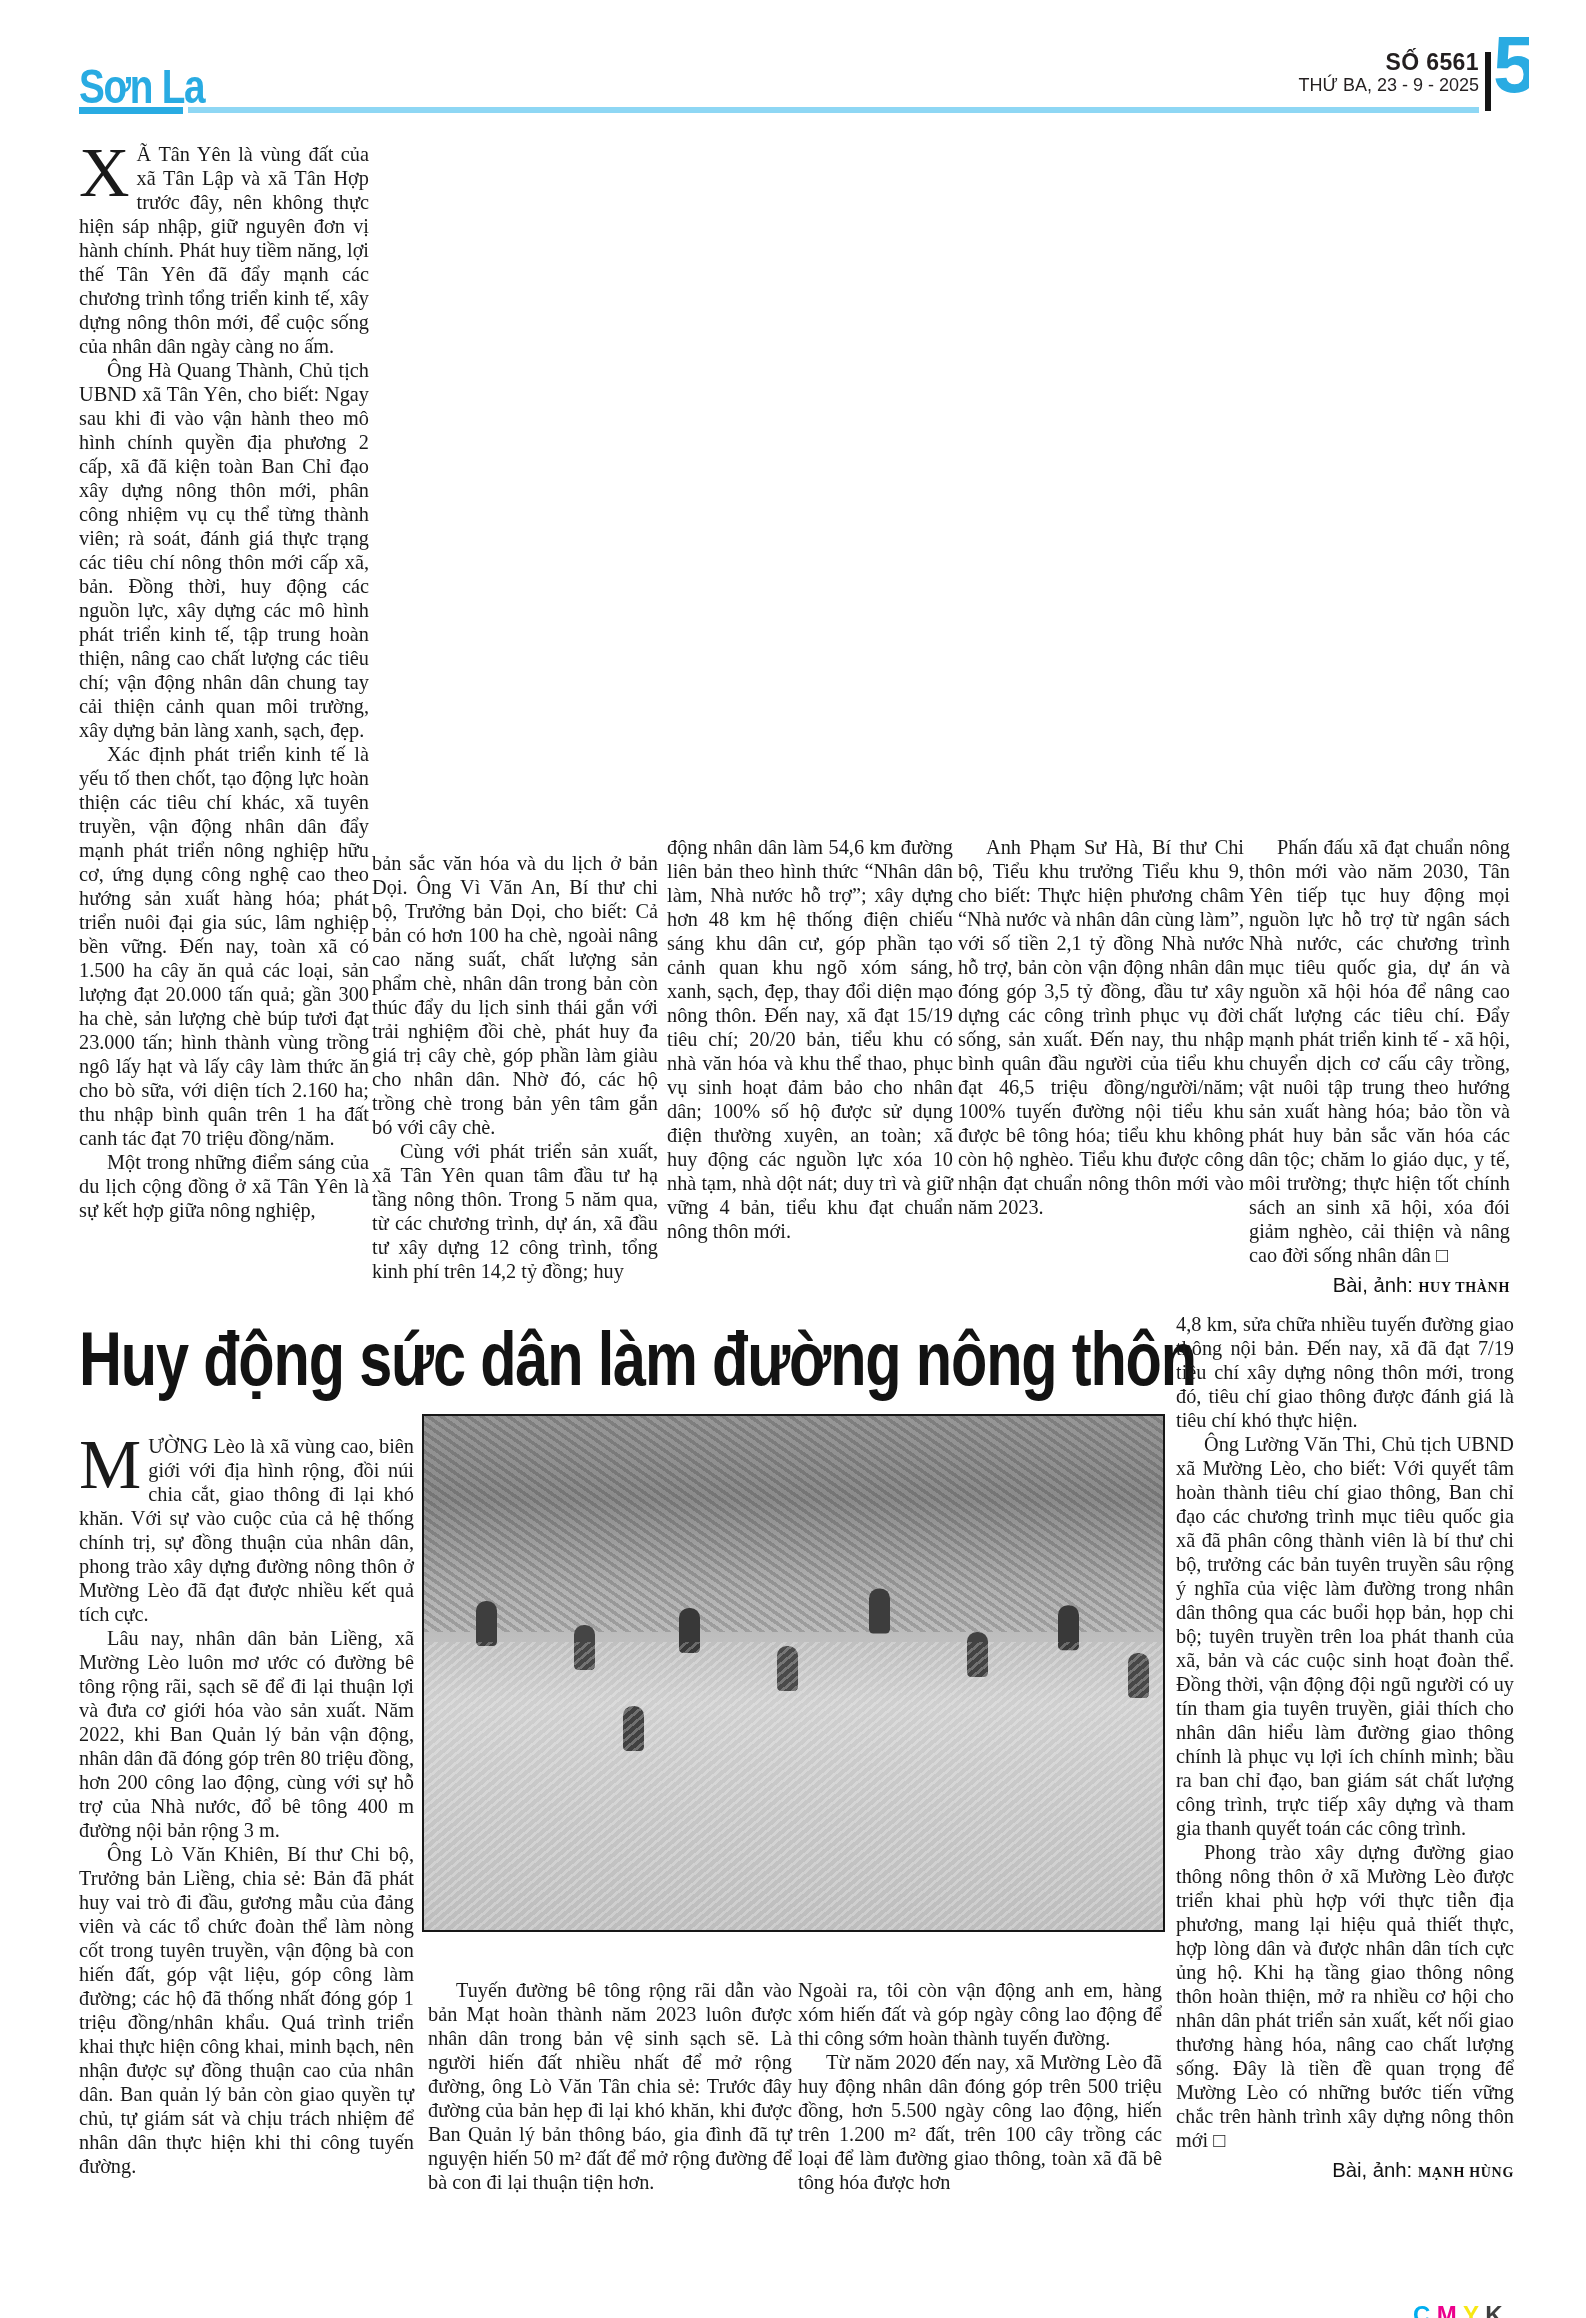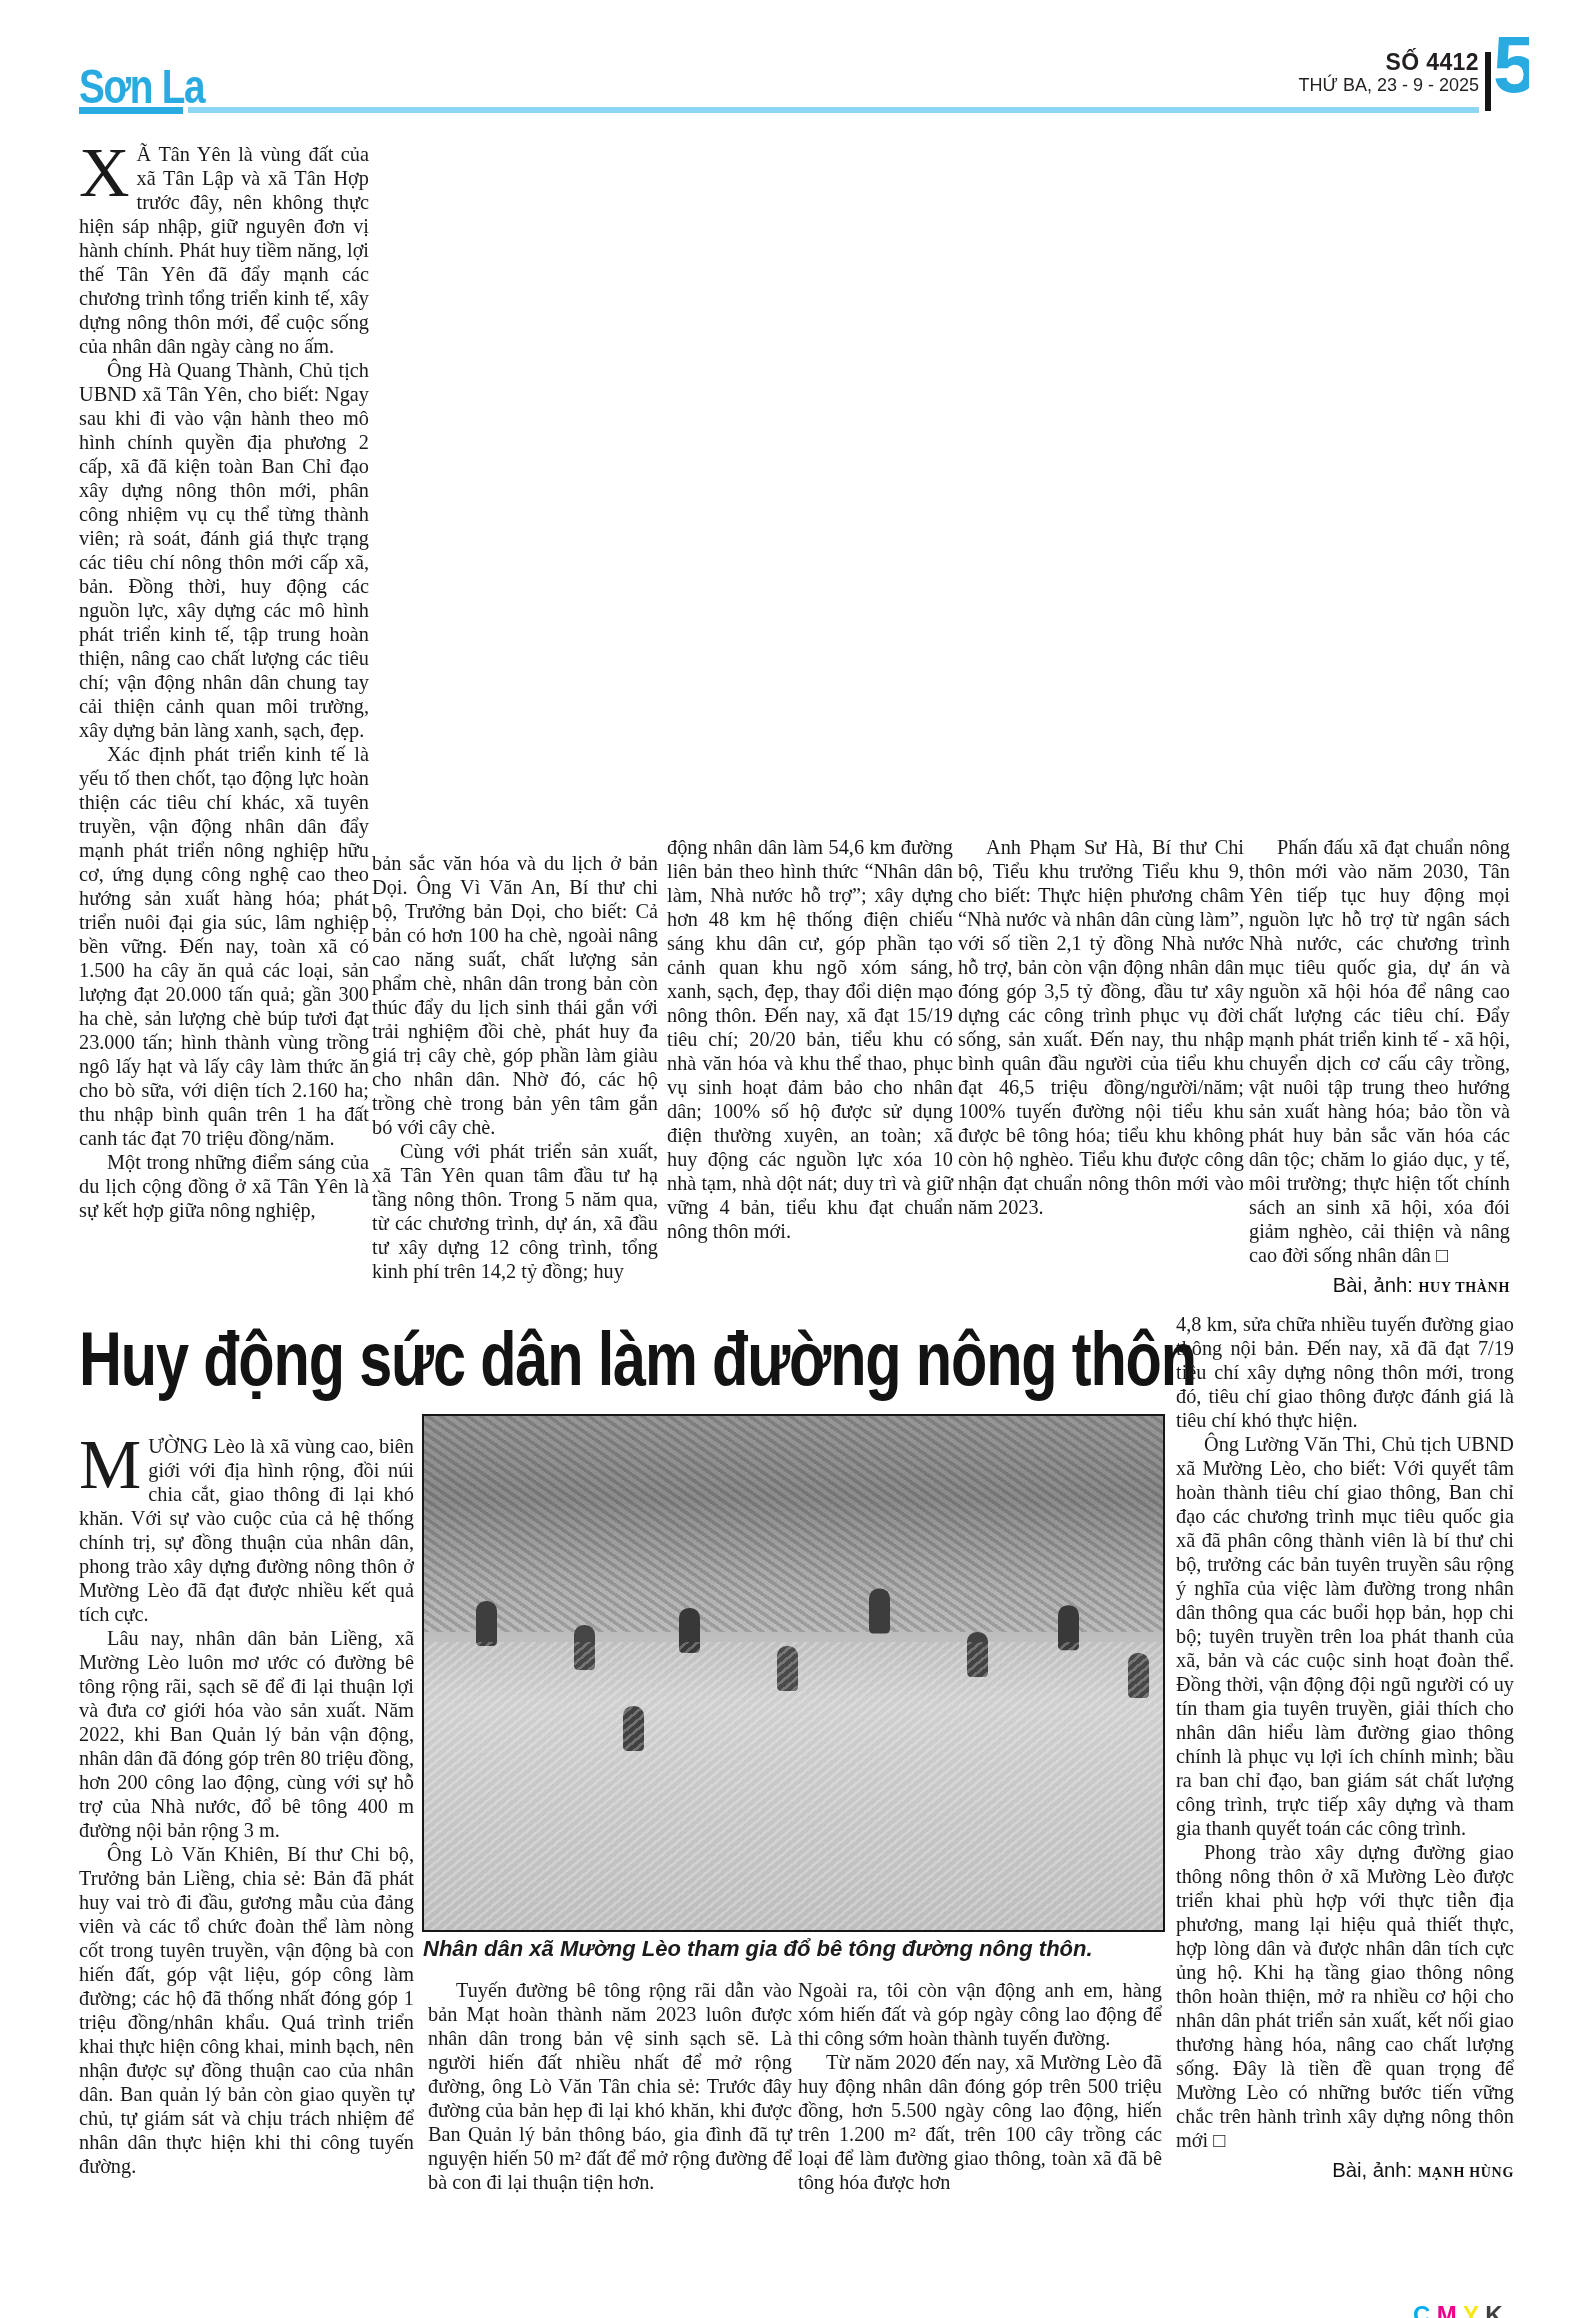--- a/index.html
+++ b/index.html
@@ -84,21 +84,21 @@
 </style>
 </head>
 <body>
 
 <div class="page">
 
   <div class="abs logo">Sơn La</div>
   <div class="abs rule-dark"></div>
   <div class="abs rule-light"></div>
   <div class="abs issue-block">
-    <div class="issue">SỐ 4412</div>
+    <div class="issue">SỐ 6561</div>
     <div class="date">THỨ BA, 23 - 9 - 2025</div>
   </div>
   <div class="abs vbar"></div>
   <div class="abs pagenum">5</div>
 
 
   <div class="abs col c-a1-1">
     <p class="noind"><span class="dropcap">X</span><span>Ã Tân Yên là vùng đất của xã Tân Lập và xã Tân Hợp trước đây, nên không thực hiện sáp nhập, giữ nguyên đơn vị hành chính. Phát huy tiềm năng, lợi thế Tân Yên đã đẩy mạnh các chương trình tổng triển kinh tế, xây dựng nông thôn mới, để cuộc sống của nhân dân ngày càng no ấm.</span></p>
     <div>
         <p>Ông Hà Quang Thành, Chủ tịch UBND xã Tân Yên, cho biết: Ngay sau khi đi vào vận hành theo mô hình chính quyền địa phương 2 cấp, xã đã kiện toàn Ban Chỉ đạo xây dựng nông thôn mới, phân công nhiệm vụ cụ thể từng thành viên; rà soát, đánh giá thực trạng các tiêu chí nông thôn mới cấp xã, bản. Đồng thời, huy động các nguồn lực, xây dựng các mô hình phát triển kinh tế, tập trung hoàn thiện, nâng cao chất lượng các tiêu chí; vận động nhân dân chung tay cải thiện cảnh quan môi trường, xây dựng bản làng xanh, sạch, đẹp.</p>
@@ -140,21 +140,20 @@
     <p class="noind"><span class="dropcap">M</span><span>ƯỜNG Lèo là xã vùng cao, biên giới với địa hình rộng, đồi núi chia cắt, giao thông đi lại khó khăn. Với sự vào cuộc của cả hệ thống chính trị, sự đồng thuận của nhân dân, phong trào xây dựng đường nông thôn ở Mường Lèo đã đạt được nhiều kết quả tích cực.</span></p>
     <div>
         <p>Lâu nay, nhân dân bản Liềng, xã Mường Lèo luôn mơ ước có đường bê tông rộng rãi, sạch sẽ để đi lại thuận lợi và đưa cơ giới hóa vào sản xuất. Năm 2022, khi Ban Quản lý bản vận động, nhân dân đã đóng góp trên 80 triệu đồng, hơn 200 công lao động, cùng với sự hỗ trợ của Nhà nước, đổ bê tông 400 m đường nội bản rộng 3 m.</p>
         <p>Ông Lò Văn Khiên, Bí thư Chi bộ, Trưởng bản Liềng, chia sẻ: Bản đã phát huy vai trò đi đầu, gương mẫu của đảng viên và các tổ chức đoàn thể làm nòng cốt trong tuyên truyền, vận động bà con hiến đất, góp vật liệu, góp công làm đường; các hộ đã thống nhất đóng góp 1 triệu đồng/nhân khẩu. Quá trình triển khai thực hiện công khai, minh bạch, nên nhận được sự đồng thuận cao của nhân dân. Ban quản lý bản còn giao quyền tự chủ, tự giám sát và chịu trách nhiệm để nhân dân thực hiện khi thi công tuyến đường.</p>
       </div>
   </div>
 
   <div class="abs photo photo2">
     <div class="abs p2-figs"></div>
   </div>
-  <div class="abs caption2">Nhân dân xã Mường Lèo tham gia đổ bê tông đường nông thôn.</div>
 
   <div class="abs col c-a2-m1">
     <div>
         <p>Tuyến đường bê tông rộng rãi dẫn vào bản Mạt hoàn thành năm 2023 luôn được nhân dân trong bản vệ sinh sạch sẽ. Là người hiến đất nhiều nhất để mở rộng đường, ông Lò Văn Tân chia sẻ: Trước đây đường của bản hẹp đi lại khó khăn, khi được Ban Quản lý bản thông báo, gia đình đã tự nguyện hiến 50 m² đất để mở rộng đường để bà con đi lại thuận tiện hơn.</p>
       </div>
   </div>
 
   <div class="abs col c-a2-m2">
     <p class="noind">Ngoài ra, tôi còn vận động anh em, hàng xóm hiến đất và góp ngày công lao động để thi công sớm hoàn thành tuyến đường.</p>
     <div>

